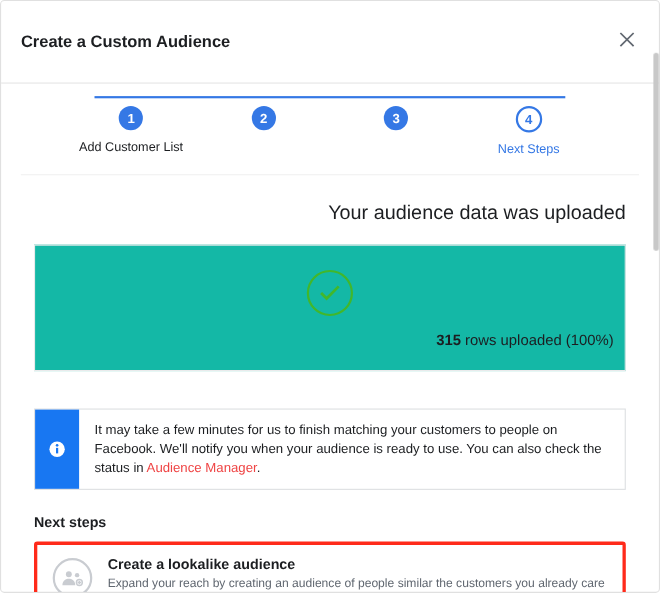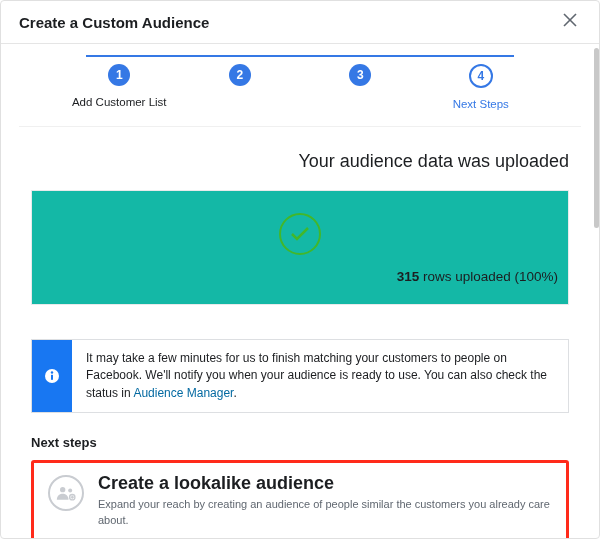--- a/index.html
+++ b/index.html
@@ -17,21 +17,21 @@
     border: 1px solid #e0e0e0;
     border-radius: 4px;
     background: #fff;
     display: flex;
     flex-direction: column;
   }
   .modal-header {
     display: flex;
     align-items: center;
     justify-content: space-between;
-    padding: 12px 18px;
+    padding: 28px 18px;
     border-bottom: 1px solid #e5e5e5;
   }
   .modal-title {
     font-size: 15px;
     font-weight: 700;
     color: #1c1e21;
   }
   .close-btn {
     width: 18px;
     height: 18px;
@@ -141,21 +141,21 @@
     justify-content: center;
     flex-shrink: 0;
   }
   .info-icon-box svg { width: 16px; height: 16px; }
   .info-text {
     padding: 10px 14px;
     font-size: 12px;
     line-height: 1.45;
     color: #1c1e21;
   }
-  .info-text a { color: #0369a1; text-decoration: none; }
+  .info-text a { color: #ef4444; text-decoration: none; }
   
   .next-steps {
     padding: 22px 30px 0 30px;
   }
   .next-steps-title {
     font-size: 13px;
     font-weight: 700;
     color: #1c1e21;
     margin-bottom: 10px;
   }
@@ -181,21 +181,21 @@
     display: flex;
     align-items: center;
     justify-content: center;
     flex-shrink: 0;
     color: #c9ccd1;
     margin-top: 2px;
   }
   .option-icon svg { width: 20px; height: 18px; }
   .option-body { flex: 1; }
   .option-title {
-    font-size: 18px;
+    font-size: 13px;
     font-weight: 700;
     color: #1c1e21;
     margin-bottom: 3px;
   }
   .option-desc {
     font-size: 11px;
     color: #606770;
     line-height: 1.4;
   }
   

